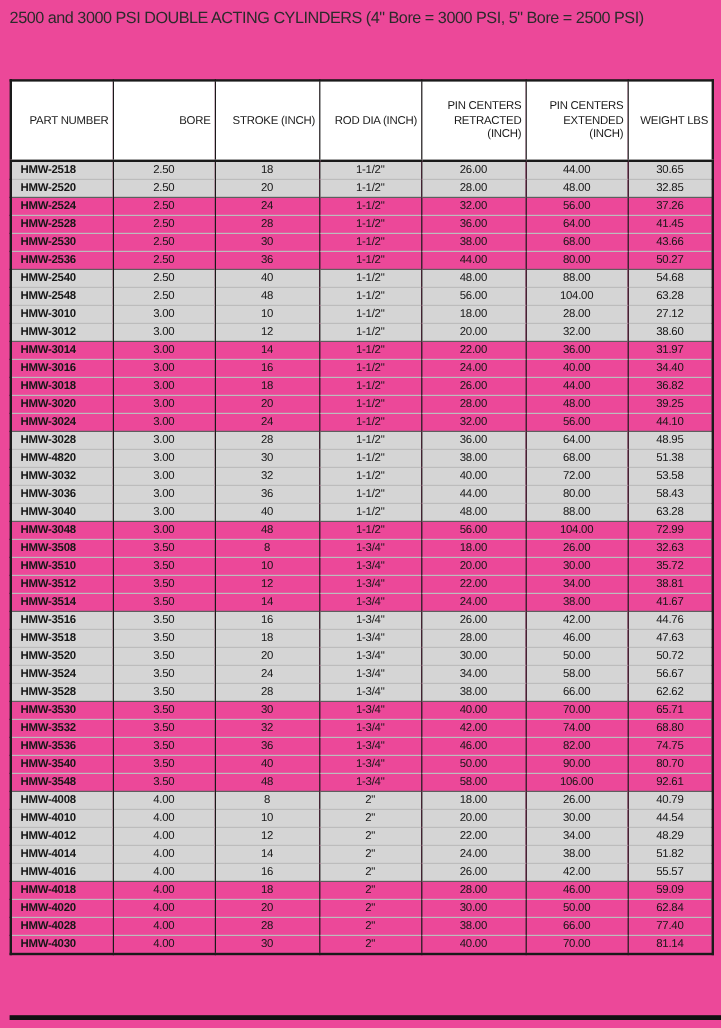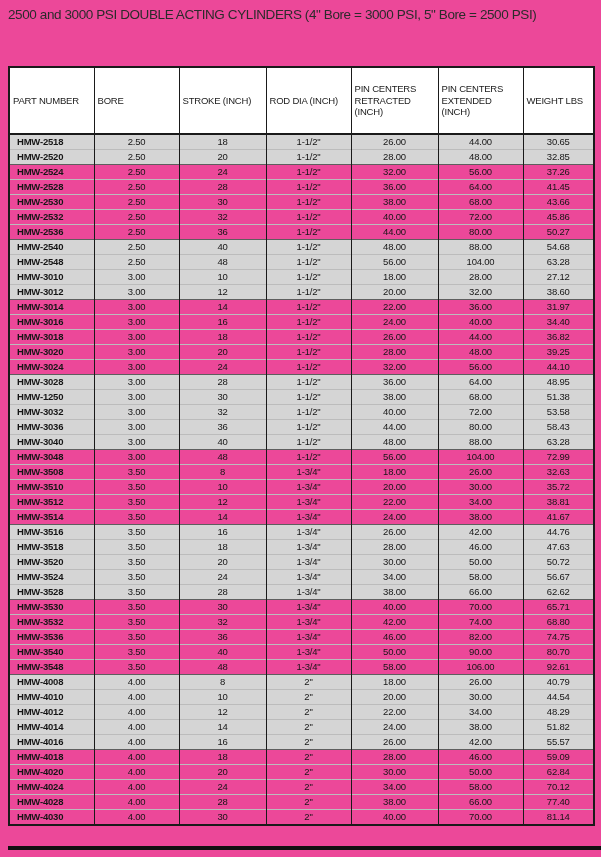--- a/index.html
+++ b/index.html
@@ -27,21 +27,21 @@
     table-layout:fixed;
     border:2px solid #1a1a1a;
   }
   table.spec th {
     border-left:1.5px solid #1a1a1a;
     border-bottom:2px solid #1a1a1a;
     background:#ffffff;
     font-weight:normal;
     font-size:9.5px;
     line-height:11.5px;
-    text-align:left;
+    text-align:right;
     vertical-align:middle;
     height:61px;
     padding:2px 3px;
     letter-spacing:-0.2px;
   }
   table.spec td {
     border-left:1.5px solid #1a1a1a;
     border-top:1px solid #bcbcbc;
     font-size:9.5px;
     letter-spacing:-0.2px;
@@ -133,29 +133,20 @@
         <tr>
           <td class="partnum">HMW-2530</td>
           <td>2.50</td>
           <td>30</td>
           <td>1-1/2"</td>
           <td>38.00</td>
           <td>68.00</td>
           <td>43.66</td>
         </tr>
         <tr>
-          <td class="partnum">HMW-2532</td>
-          <td>2.50</td>
-          <td>32</td>
-          <td>1-1/2"</td>
-          <td>40.00</td>
-          <td>72.00</td>
-          <td>45.86</td>
-        </tr>
-        <tr>
           <td class="partnum">HMW-2536</td>
           <td>2.50</td>
           <td>36</td>
           <td>1-1/2"</td>
           <td>44.00</td>
           <td>80.00</td>
           <td>50.27</td>
         </tr>
         <tr class="shaded group-start">
           <td class="partnum">HMW-2540</td>
@@ -241,21 +232,21 @@
         <tr class="shaded group-start">
           <td class="partnum">HMW-3028</td>
           <td>3.00</td>
           <td>28</td>
           <td>1-1/2"</td>
           <td>36.00</td>
           <td>64.00</td>
           <td>48.95</td>
         </tr>
         <tr class="shaded">
-          <td class="partnum">HMW-1250</td>
+          <td class="partnum">HMW-4820</td>
           <td>3.00</td>
           <td>30</td>
           <td>1-1/2"</td>
           <td>38.00</td>
           <td>68.00</td>
           <td>51.38</td>
         </tr>
         <tr class="shaded">
           <td class="partnum">HMW-3032</td>
           <td>3.00</td>
@@ -473,29 +464,20 @@
           <td>59.09</td>
         </tr>
         <tr>
           <td class="partnum">HMW-4020</td>
           <td>4.00</td>
           <td>20</td>
           <td>2"</td>
           <td>30.00</td>
           <td>50.00</td>
           <td>62.84</td>
-        </tr>
-        <tr>
-          <td class="partnum">HMW-4024</td>
-          <td>4.00</td>
-          <td>24</td>
-          <td>2"</td>
-          <td>34.00</td>
-          <td>58.00</td>
-          <td>70.12</td>
         </tr>
         <tr>
           <td class="partnum">HMW-4028</td>
           <td>4.00</td>
           <td>28</td>
           <td>2"</td>
           <td>38.00</td>
           <td>66.00</td>
           <td>77.40</td>
         </tr>

